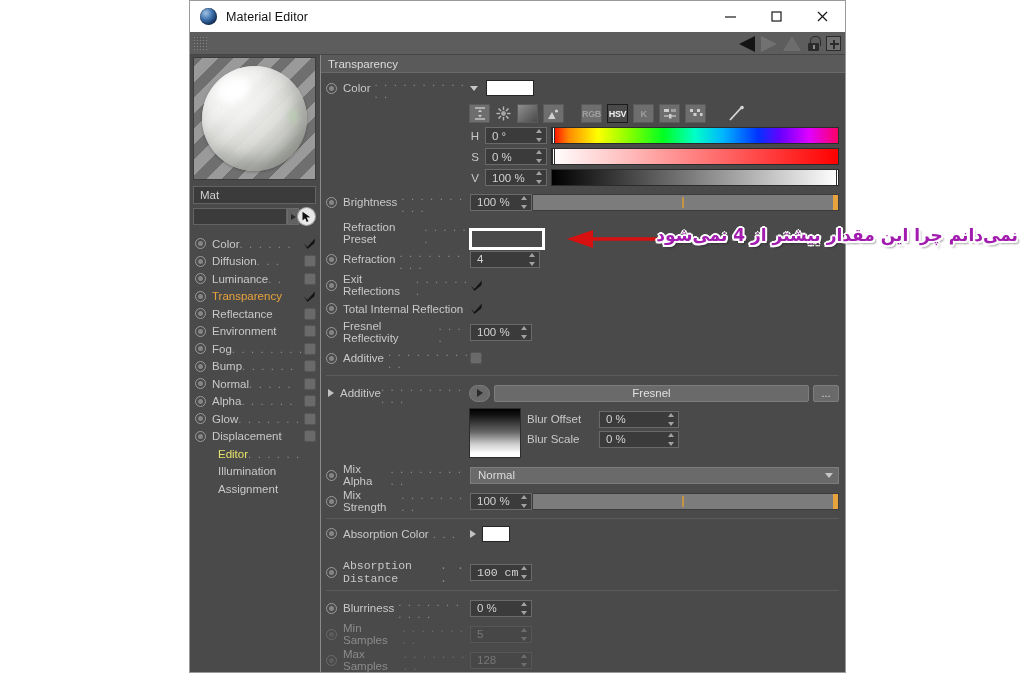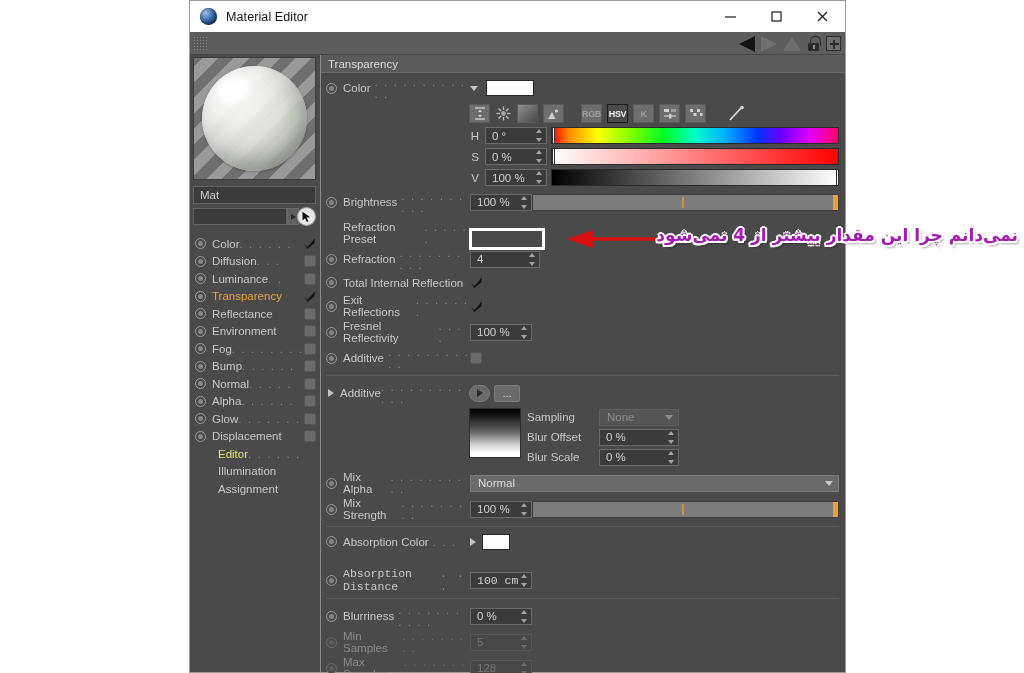--- a/index.html
+++ b/index.html
@@ -468,35 +468,35 @@
               <span class="dots">. . . . . . . . . .</span>
             </div>
             <div class="numfield" style="width:70px;">
               <span class="v">4</span>
               <span class="spin"></span>
             </div>
           </div>
 
           <div class="row" style="margin-top:2px;">
             <div class="radio"></div>
-            <div class="lbl" style="margin-left:6px;width:127px;">
-              <span>Total Internal Reflection</span>
+            <div class="lbl lblw" style="margin-left:6px;width:127px;">
+              <span>Exit Reflections</span>
+              <span class="dots">. . . . . . .</span>
             </div>
             <div class="chk">
               <svg width="13" height="13" viewBox="0 0 13 13">
                   <path d="M1 6.4 L4.3 10 L12 1.4 L11.4 6.2 L4.4 12 Z" fill="#141414"></path>
                 </svg>
             </div>
           </div>
 
           <div class="row" style="margin-top:2px;">
             <div class="radio"></div>
-            <div class="lbl lblw" style="margin-left:6px;width:127px;">
-              <span>Exit Reflections</span>
-              <span class="dots">. . . . . . .</span>
+            <div class="lbl" style="margin-left:6px;width:127px;">
+              <span>Total Internal Reflection</span>
             </div>
             <div class="chk">
               <svg width="13" height="13" viewBox="0 0 13 13">
                   <path d="M1 6.4 L4.3 10 L12 1.4 L11.4 6.2 L4.4 12 Z" fill="#141414"></path>
                 </svg>
             </div>
           </div>
 
           <div class="row" style="margin-top:2px;">
             <div class="radio"></div>
@@ -521,33 +521,27 @@
 
           <div class="divider"></div>
 
           <div class="row">
             <div class="tri-right" style="margin-left:2px;"></div>
             <div class="lbl" style="width:129px;">
               <span>Additive</span>
               <span class="dots">. . . . . . . . . . . .</span>
             </div>
             <div class="playbtn"></div>
+            <div class="texname" style="margin-left:4px;">Fresnel</div>
             <div class="dotsbtn" style="margin-left:4px;">...</div>
           </div>
 
           <div style="display:flex;margin-top:3px;padding-left:143px;">
             <div class="texthumb"></div>
             <div style="margin-left:6px;flex:1;">
-              <div class="row" style="min-height:18px;">
-                <div class="lbl" style="width:72px;">Sampling</div>
-                <div class="dropdown dis" style="width:80px;">
-                  <span class="v">None</span>
-                  <span class="caret-dn" style="border-top-color:#8d8d8d;"></span>
-                </div>
-              </div>
               <div class="row" style="min-height:18px;margin-top:2px;">
                 <div class="lbl" style="width:72px;">Blur Offset</div>
                 <div class="numfield" style="width:80px;">
                   <span class="v">0 %</span>
                   <span class="spin"></span>
                 </div>
               </div>
               <div class="row" style="min-height:18px;margin-top:2px;">
                 <div class="lbl" style="width:72px;">Blur Scale</div>
                 <div class="numfield" style="width:80px;">

